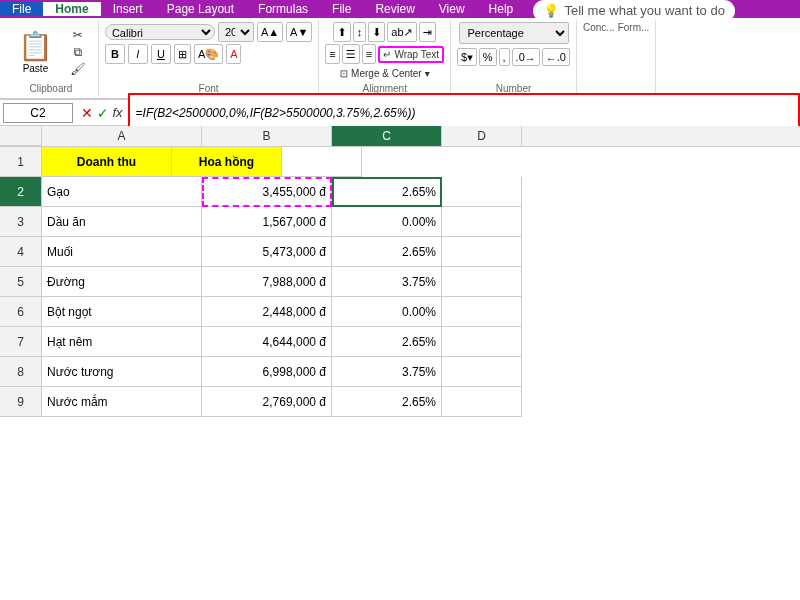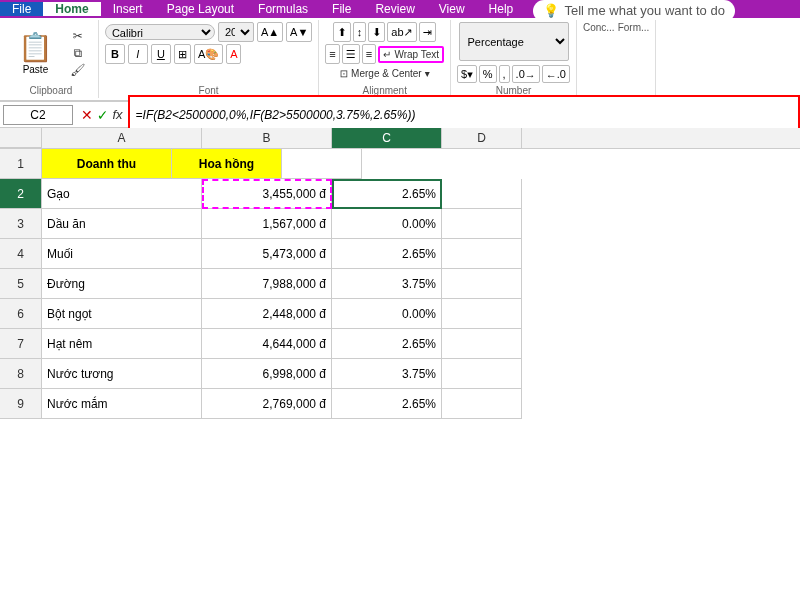--- a/index.html
+++ b/index.html
@@ -16,21 +16,21 @@
     .rb-btn { display: flex; flex-direction: column; align-items: center; justify-content: center; padding: 3px 5px; cursor: pointer; border-radius: 3px; font-size: 10px; color: #333; min-width: 28px; }
 
     .paste-btn { display: flex; flex-direction: column; align-items: center; justify-content: center; padding: 2px 8px; cursor: pointer; border-radius: 3px; }
     .paste-icon { font-size: 28px; color: #217346; }
     .font-row { display: flex; align-items: center; gap: 3px; }
     .font-select { border: 1px solid #bbb; border-radius: 8px; font-size: 11px; padding: 1px 2px; height: 16px; width: 110px; }
     .font-size-select { border: 1px solid #bbb; border-radius: 2px; font-size: 11px; padding: 1px 2px; height: 20px; width: 36px; }
     .small-btn { border: 1px solid #bbb; border-radius: 2px; background: #fff; cursor: pointer; font-size: 11px; padding: 0 3px; height: 20px; display: flex; align-items: center; justify-content: center; }
     .align-row { display: flex; align-items: center; gap: 2px; }
     .wrap-btn { border: none; background: none; cursor: pointer; font-size: 11px; color: #333; display: flex; align-items: center; gap: 3px; padding: 2px 4px; border-radius: 3px; }
-    .number-select { border: 1px solid #bbb; border-radius: 2px; font-size: 11px; padding: 1px 4px; height: 39px; width: 110px; }
+    .number-select { border: 1px solid #bbb; border-radius: 2px; font-size: 11px; padding: 1px 4px; height: 22px; width: 110px; }
 
     
     .formula-bar { display: flex; align-items: center; border-bottom: 1px solid #ccc; height: 26px; background: #fff; }
     .cell-ref { width: 70px; border-right: 1px solid #ccc; text-align: right; font-size: 12px; padding: 0 5px; display: flex; align-items: center; justify-content: center; border: 1px solid #999; margin: 2px 3px; height: 20px; }
     .formula-icons { display: flex; align-items: center; padding: 0 5px; gap: 4px; color: #555; }
     .formula-input { flex: 1; border: 2px solid #185abd; font-size: 12px; padding: 2px 6px; color: #333; height: 39px; display: flex; align-items: center; font-style: italic; }
 
     
     .spreadsheet { display: flex; flex-direction: column; flex: 1; }
     .col-headers { display: flex; background: #f2f2f2; border-bottom: 1px solid #ccc; }

